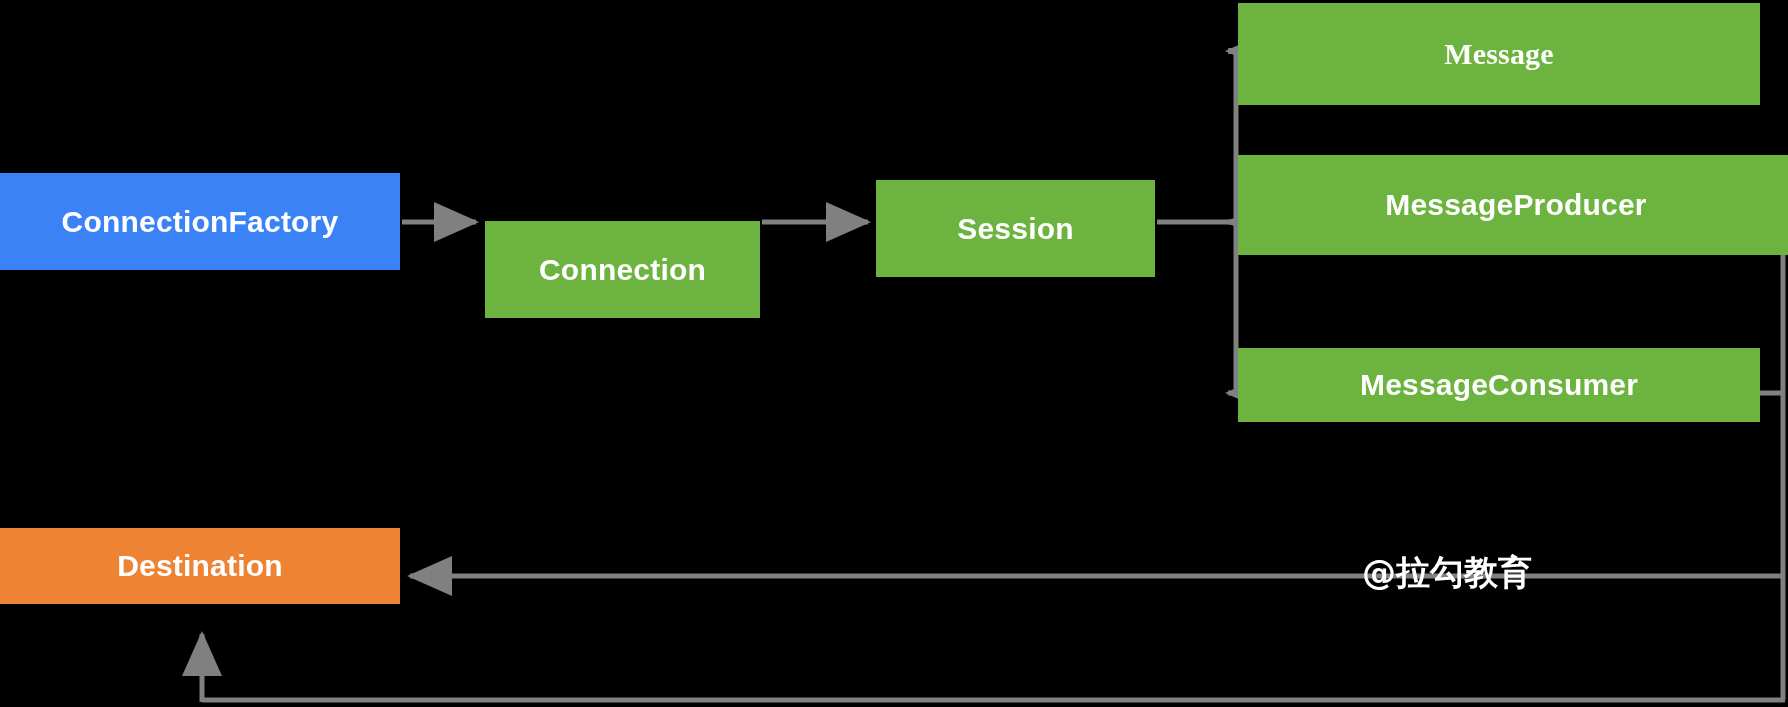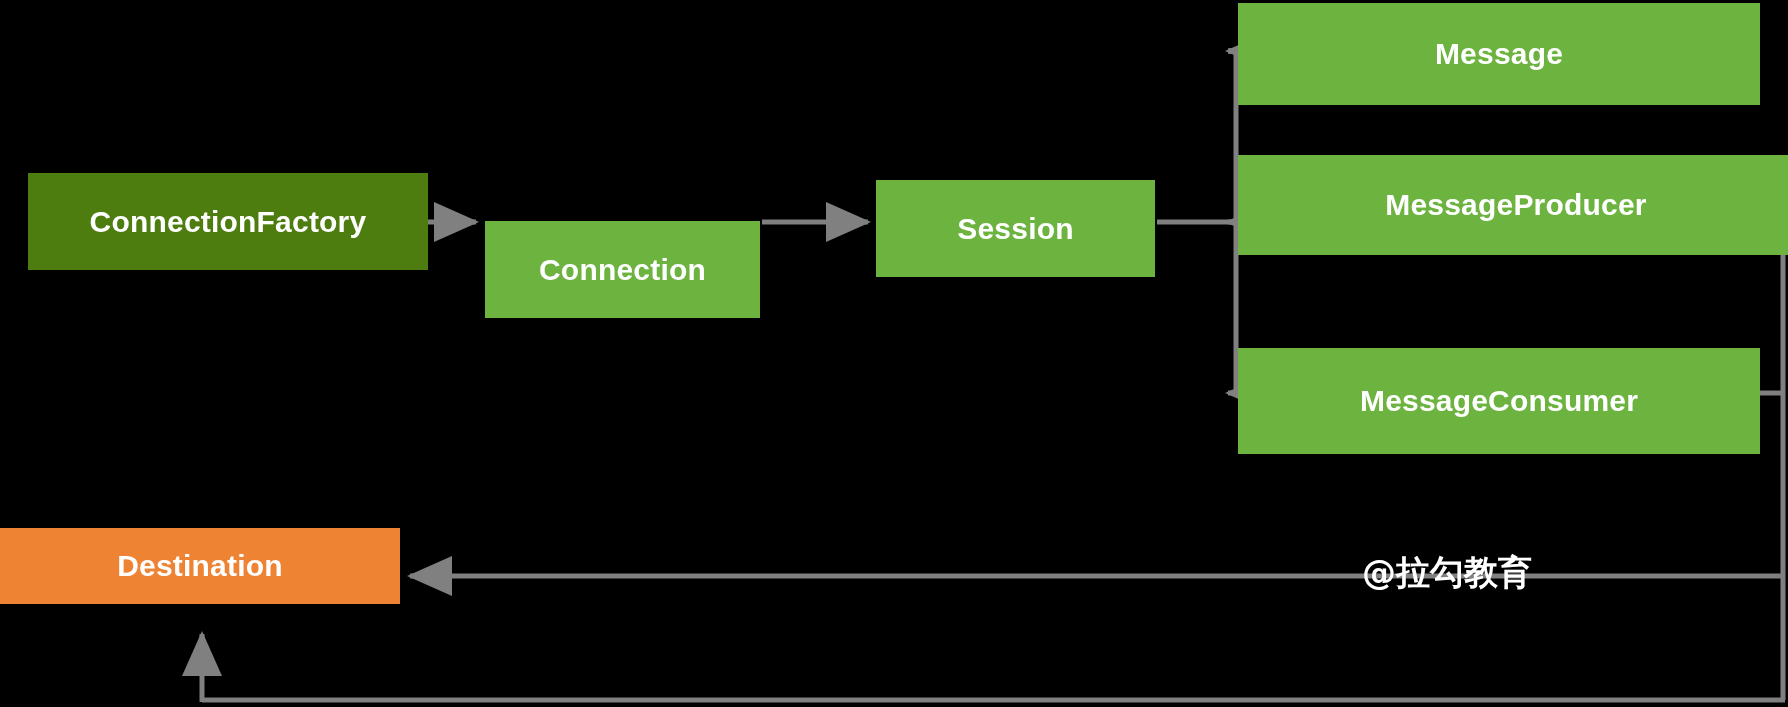--- a/index.html
+++ b/index.html
@@ -92,41 +92,41 @@
 
     <line x1="1783" y1="222" x2="1783" y2="576" stroke="#808080" stroke-width="5"></line>
 
     <line x1="1783" y1="576" x2="410" y2="576" stroke="#808080" stroke-width="5" marker-end="url(#arrowhead-left)"></line>
 
     <line x1="1783" y1="576" x2="1783" y2="700" stroke="#808080" stroke-width="5"></line>
     <line x1="1785" y1="700" x2="202" y2="700" stroke="#808080" stroke-width="5"></line>
     <line x1="202" y1="702" x2="202" y2="634" stroke="#808080" stroke-width="5" marker-end="url(#arrowhead-up)"></line>
   </svg>
 
-  <div class="node" style="left:0px; top:173px; width:400px; height:97px; background:#4d7c0f; font-size:30px;margin-left:28px;">
+  <div class="node" style="left:0px; top:173px; width:400px; height:97px; background:#3b82f6; font-size:30px;">
     <span class="node-label">ConnectionFactory</span>
   </div>
 
   <div class="node" style="left:485px; top:173px; width:275px; height:97px; background:#6CB33F; font-size:30px;margin-top:48px;">
     <span class="node-label">Connection</span>
   </div>
 
   <div class="node" style="left:876px; top:180px; width:279px; height:97px; background:#6CB33F; font-size:30px;">
     <span class="node-label">Session</span>
   </div>
 
-  <div class="node" style="left:1238px; top:3px; width:522px; height:102px; background:#6CB33F; font-size:30px;">
+  <div class="node" style="left:1238px; top:3px; width:522px; height:102px; background:#6CB33F; font-size:30px;font-family:Liberation Serif, serif;">
     <span class="node-label">Message</span>
   </div>
 
   <div class="node" style="left:1238px; top:155px; width:556px; height:100px; background:#6CB33F; font-size:30px;">
     <span class="node-label">MessageProducer</span>
   </div>
 
-  <div class="node" style="left:1238px; top:348px; width:522px; height:106px; background:#6CB33F; font-size:30px;text-align:right;">
+  <div class="node" style="left:1238px; top:348px; width:522px; height:74px; background:#6CB33F; font-size:30px;text-align:right;">
     <span class="node-label">MessageConsumer</span>
   </div>
 
   <div class="node" style="left:0px; top:528px; width:400px; height:76px; background:#ED8333; font-size:30px;">
     <span class="node-label">Destination</span>
   </div>
 
   <div class="watermark" style="left:1362px; top:550px; font-size:34px;text-align:right;">@拉勾教育</div>
 
 </div>

